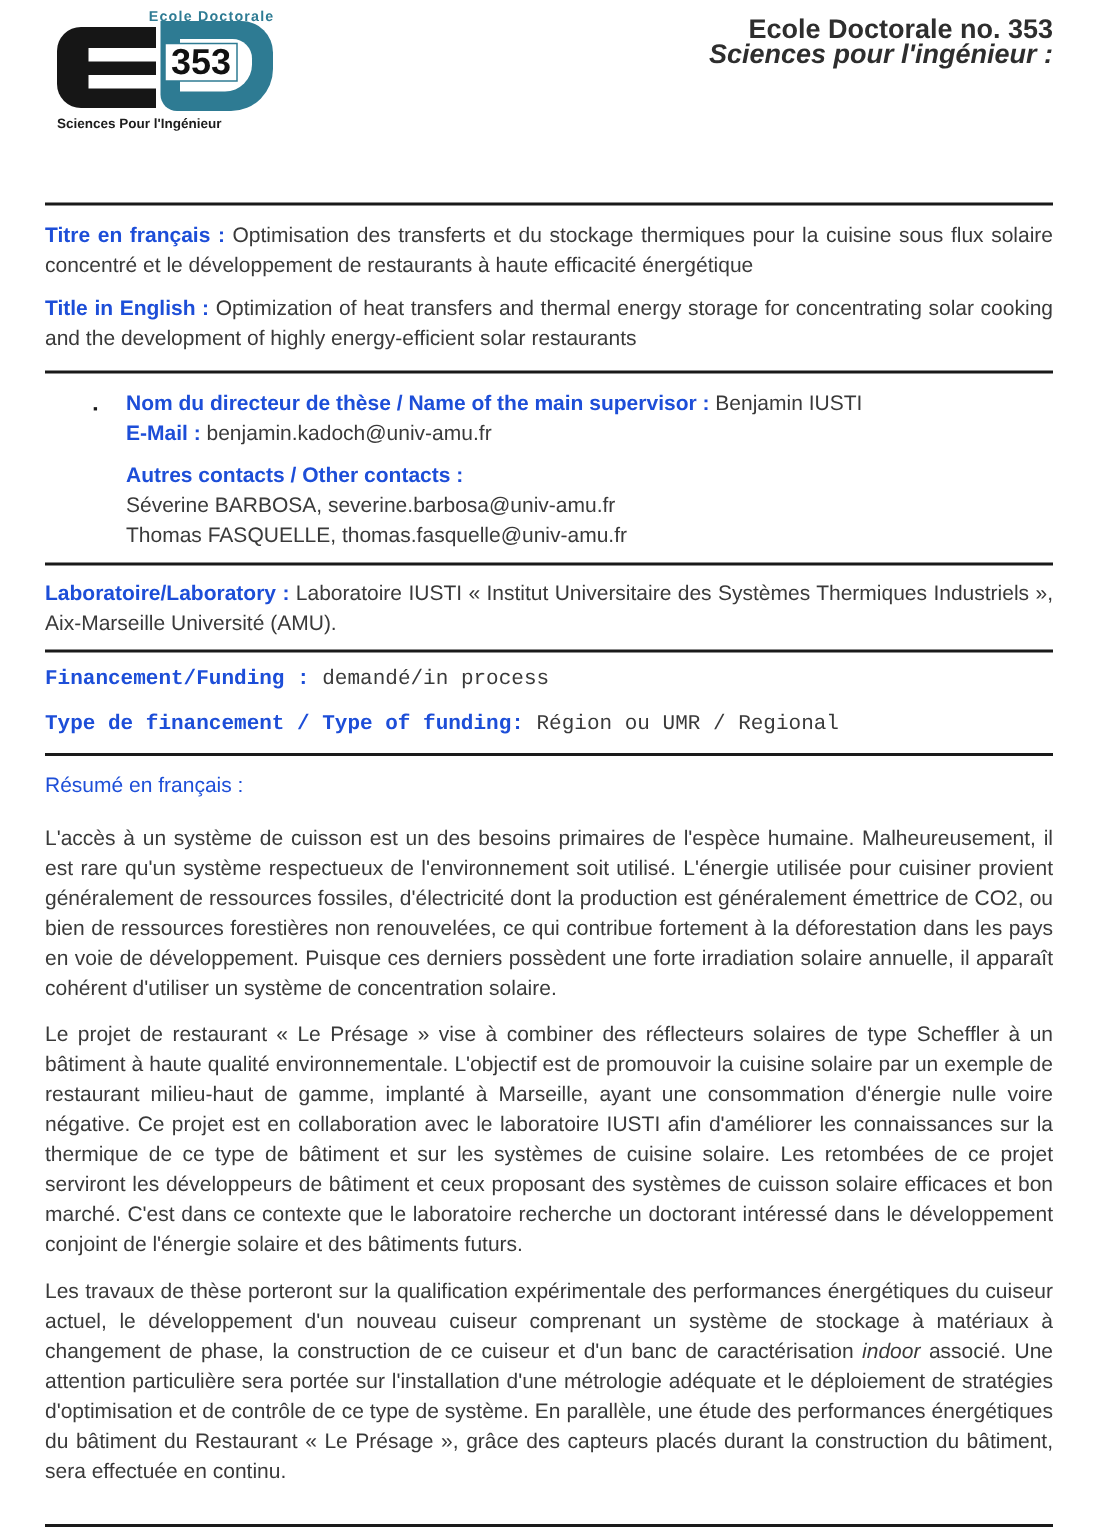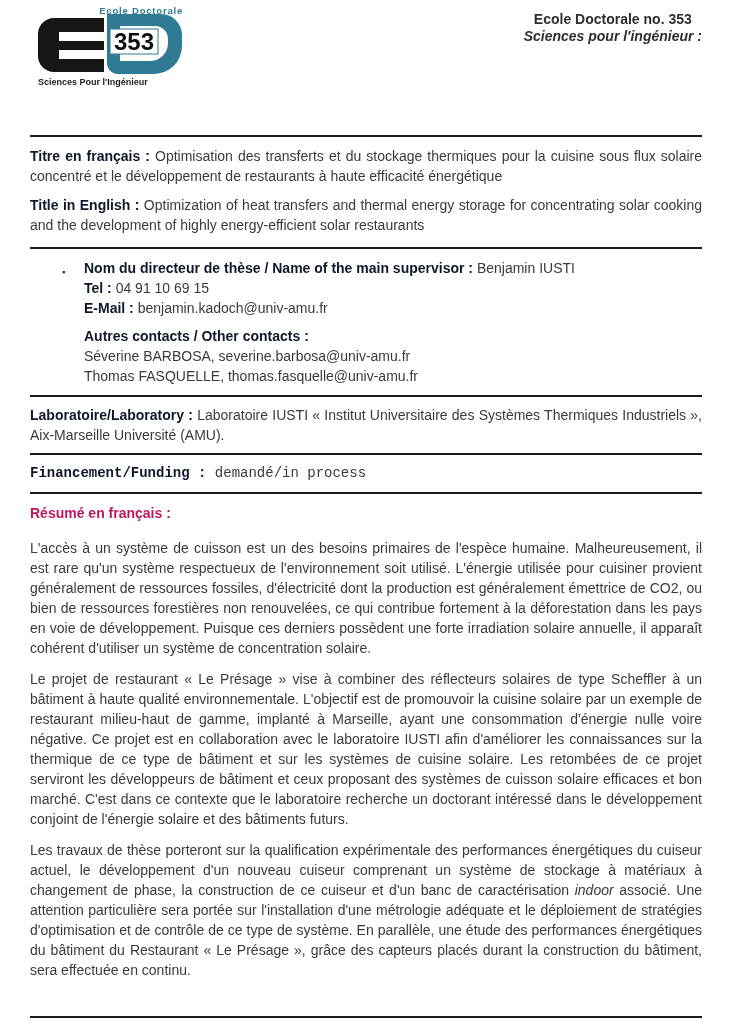--- a/index.html
+++ b/index.html
@@ -20,44 +20,44 @@
   .header {
     display: flex;
     justify-content: space-between;
     align-items: flex-start;
     height: 135px;
     padding-top: 3px;
   }
   .logo { width: 160px; }
   .logo svg { display: block; }
   .header-right {
-    text-align: center;
+    text-align: right;
     padding-top: 8px;
-    font-size: 14px;
+    font-size: 18px;
     font-weight: bold;
     line-height: 16.5px;
     color: #2e2e2e;
   }
   .header-right .it { font-style: italic; }
   
   .rule {
     height: 0;
     border-top: 2px solid #1a1a1a;
     margin: 0;
   }
   .bottom-rule {
     position: absolute;
     left: 8px;
     right: 8px;
     top: 1016px;
     border-top: 2px solid #1a1a1a;
   }
   
   p { margin: 0; line-height: 20px; }
-  b { color: #0f172a; }
+  b { color: #1d4ed8; }
   .just { text-align: justify; }
   
   .titles { padding: 9px 0 3px; }
   .titles p { margin-bottom: 9px; }
   .supervisor {
     position: relative;
     padding: 9px 0 9px 54px;
     line-height: 20px;
   }
   .bullet {
@@ -66,21 +66,21 @@
     top: 13px;
     font-size: 9px;
     color: #1a1a1a;
   }
   .sup-gap { height: 8px; }
   .lab { padding: 8px 0; }
   .funding { padding: 8px 0 9px; }
   .funding p { margin-bottom: 10px; font-family: Liberation Mono, monospace; }
   .funding p:last-child { margin-bottom: 0; }
   .resume { padding: 9px 0 0; }
-  .resume-heading { font-weight: bold; color: #be185d; margin: 0 0 15px; }
+  .resume-heading { font-weight: normal; color: #1d4ed8; margin: 0 0 15px; }
   .resume p.body { margin-bottom: 11px; }
   .resume i { font-style: italic; }
 </style>
 </head>
 <body>
 
 <div class="page">
 
   <div class="header">
     <div class="logo">
@@ -116,38 +116,38 @@
   <div class="titles">
     <p class="just"><b>Titre en français :</b> <span>Optimisation des transferts et du stockage thermiques pour la cuisine sous flux solaire concentré et le développement de restaurants à haute efficacité énergétique</span></p>
     <p class="just"><b>Title in English :</b> <span>Optimization of heat transfers and thermal energy storage for concentrating solar cooking and the development of highly energy-efficient solar restaurants</span></p>
   </div>
 
   <div class="rule"></div>
 
   <div class="supervisor">
     <span class="bullet">▪</span>
     <div><b>Nom du directeur de thèse / Name of the main supervisor :</b> <span>Benjamin IUSTI</span></div>
-    <div><b>Tel :</b> <span>04 91 10 69 15</span></div>
     <div><b>E-Mail :</b> <span>benjamin.kadoch@univ-amu.fr</span></div>
     <div class="sup-gap"></div>
     <div><b>Autres contacts / Other contacts :</b></div>
     <div>Séverine BARBOSA, severine.barbosa@univ-amu.fr</div>
     <div>Thomas FASQUELLE, thomas.fasquelle@univ-amu.fr</div>
   </div>
 
   <div class="rule"></div>
 
   <div class="lab">
     <p class="just"><b>Laboratoire/Laboratory :</b> <span>Laboratoire IUSTI « Institut Universitaire des Systèmes Thermiques Industriels », Aix-Marseille Université (AMU).</span></p>
   </div>
 
   <div class="rule"></div>
 
   <div class="funding">
     <p><b>Financement/Funding :</b> <span>demandé/in process</span></p>
+    <p><b>Type de financement / Type of funding:</b> <span>Région ou UMR / Regional</span></p>
   </div>
 
   <div class="rule"></div>
 
   <div class="resume">
     <p class="resume-heading">Résumé en français :</p>
     <p class="just body">L'accès à un système de cuisson est un des besoins primaires de l'espèce humaine. Malheureusement, il est rare qu'un système respectueux de l'environnement soit utilisé. L'énergie utilisée pour cuisiner provient généralement de ressources fossiles, d'électricité dont la production est généralement émettrice de CO2, ou bien de ressources forestières non renouvelées, ce qui contribue fortement à la déforestation dans les pays en voie de développement. Puisque ces derniers possèdent une forte irradiation solaire annuelle, il apparaît cohérent d'utiliser un système de concentration solaire.</p>
     <p class="just body">Le projet de restaurant « Le Présage » vise à combiner des réflecteurs solaires de type Scheffler à un bâtiment à haute qualité environnementale. L'objectif est de promouvoir la cuisine solaire par un exemple de restaurant milieu-haut de gamme, implanté à Marseille, ayant une consommation d'énergie nulle voire négative. Ce projet est en collaboration avec le laboratoire IUSTI afin d'améliorer les connaissances sur la thermique de ce type de bâtiment et sur les systèmes de cuisine solaire. Les retombées de ce projet serviront les développeurs de bâtiment et ceux proposant des systèmes de cuisson solaire efficaces et bon marché. C'est dans ce contexte que le laboratoire recherche un doctorant intéressé dans le développement conjoint de l'énergie solaire et des bâtiments futurs.</p>
     <p class="just body"><span>Les travaux de thèse porteront sur la qualification expérimentale des performances énergétiques du cuiseur actuel, le développement d'un nouveau cuiseur comprenant un système de stockage à matériaux à changement de phase, la construction de ce cuiseur et d'un banc de caractérisation</span> <i>indoor</i> <span>associé. Une attention particulière sera portée sur l'installation d'une métrologie adéquate et le déploiement de stratégies d'optimisation et de contrôle de ce type de système. En parallèle, une étude des performances énergétiques du bâtiment du Restaurant « Le Présage », grâce des capteurs placés durant la construction du bâtiment, sera effectuée en continu.</span></p>
   </div>

